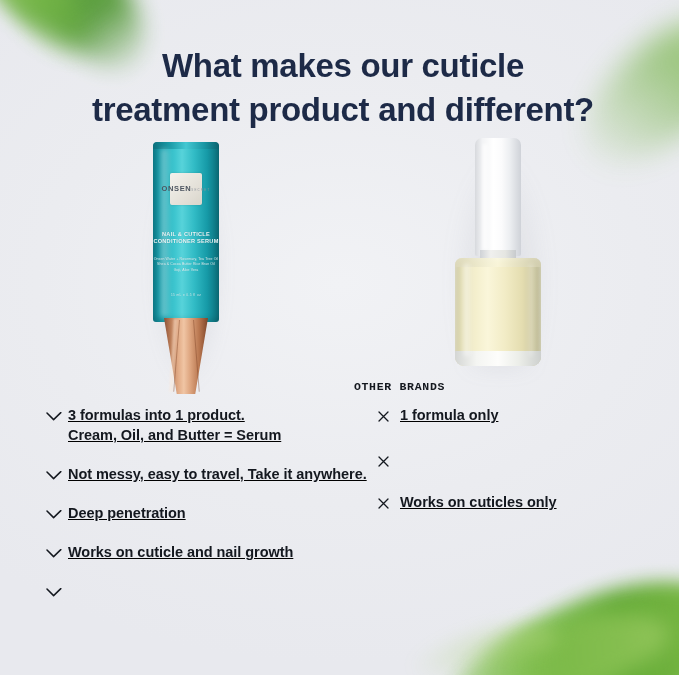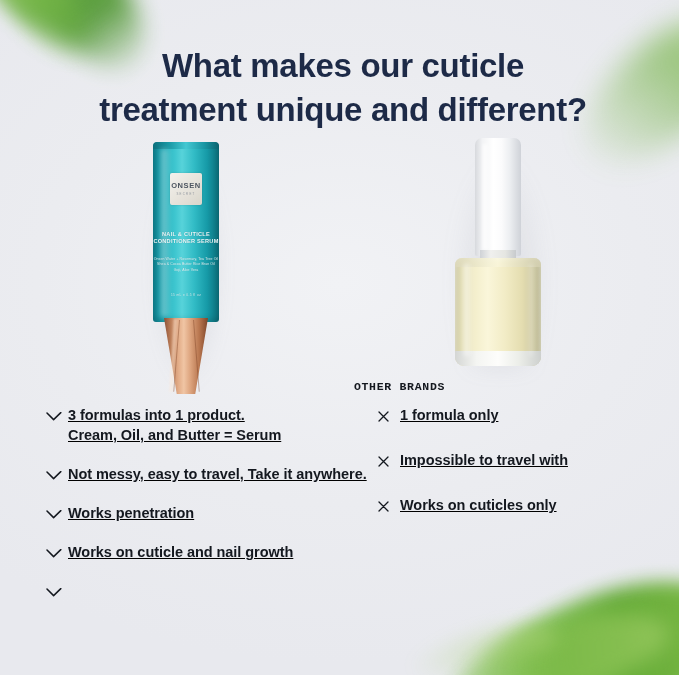--- a/index.html
+++ b/index.html
@@ -171,21 +171,21 @@
     position: absolute;
     left: 31px;
     top: 31px;
     width: 32px;
     height: 32px;
     background: linear-gradient(135deg, #f3f1ec 0%, #e6e3db 55%, #d9d5cb 100%);
     border-radius: 2px;
     display: flex;
     align-items: center;
     justify-content: center;
-    flex-direction: column;
+    flex-direction: row;
     box-shadow: 0 0 2px rgba(0,0,0,.18);
   }
   #tube-brand {
     font-size: 7.5px;
     font-weight: bold;
     letter-spacing: .6px;
     color: #4d5560;
     line-height: 1;
   }
   #tube-brand-sub {
@@ -407,21 +407,21 @@
 
   <div class="leaf" id="leaf-tl"></div>
   <div class="leaf" id="leaf-tl2"></div>
   <div class="leaf" id="leaf-tr"></div>
   <div class="leaf" id="leaf-br"></div>
   <div class="leaf" id="leaf-br2"></div>
   <div class="leaf" id="leaf-br3"></div>
 
   <h1 id="headline">
     <span class="hl-line">What makes our cuticle</span>
-    <span class="hl-line">treatment unique and different?</span>
+    <span class="hl-line">treatment product and different?</span>
   </h1>
 
   <div id="products">
 
     <div id="tube-wrap">
       <div id="tube-shadow"></div>
       <div id="tube-body"></div>
       <div id="tube-top-seal"></div>
       <div id="tube-gloss"></div>
       <div id="tube-label">
@@ -473,21 +473,21 @@
             </svg>
         </span>
         <span class="item-text">Not messy, easy to travel, Take it anywhere.</span>
       </div>
       <div class="item">
         <span class="mark check-mark">
           <svg width="16" height="9" viewBox="0 0 16 9">
               <path d="M1 1 L7.6 7.6 L14.8 0.6" fill="none" stroke="#14181f" stroke-width="1.5" stroke-linecap="round" stroke-linejoin="round"></path>
             </svg>
         </span>
-        <span class="item-text">Works penetration</span>
+        <span class="item-text">Deep penetration</span>
       </div>
       <div class="item">
         <span class="mark check-mark">
           <svg width="16" height="9" viewBox="0 0 16 9">
               <path d="M1 1 L7.6 7.6 L14.8 0.6" fill="none" stroke="#14181f" stroke-width="1.5" stroke-linecap="round" stroke-linejoin="round"></path>
             </svg>
         </span>
         <span class="item-text">Works on cuticle and nail growth</span>
       </div>
       <div class="item">
@@ -507,21 +507,20 @@
             </svg>
         </span>
         <span class="item-text">1 formula only</span>
       </div>
       <div class="item">
         <span class="mark x-mark">
           <svg width="11" height="11" viewBox="0 0 11 11">
               <path d="M1 1 L10 10 M10 1 L1 10" fill="none" stroke="#14181f" stroke-width="1.3" stroke-linecap="round"></path>
             </svg>
         </span>
-        <span class="item-text">Impossible to travel with</span>
       </div>
       <div class="item">
         <span class="mark x-mark">
           <svg width="11" height="11" viewBox="0 0 11 11">
               <path d="M1 1 L10 10 M10 1 L1 10" fill="none" stroke="#14181f" stroke-width="1.3" stroke-linecap="round"></path>
             </svg>
         </span>
         <span class="item-text">Works on cuticles only</span>
       </div>
     </div>

